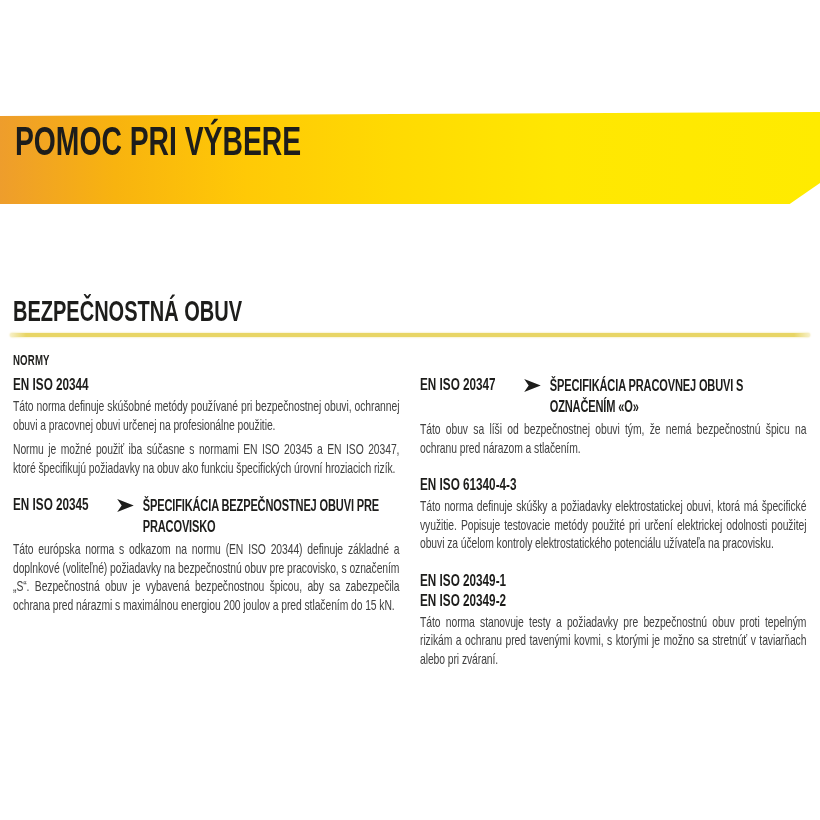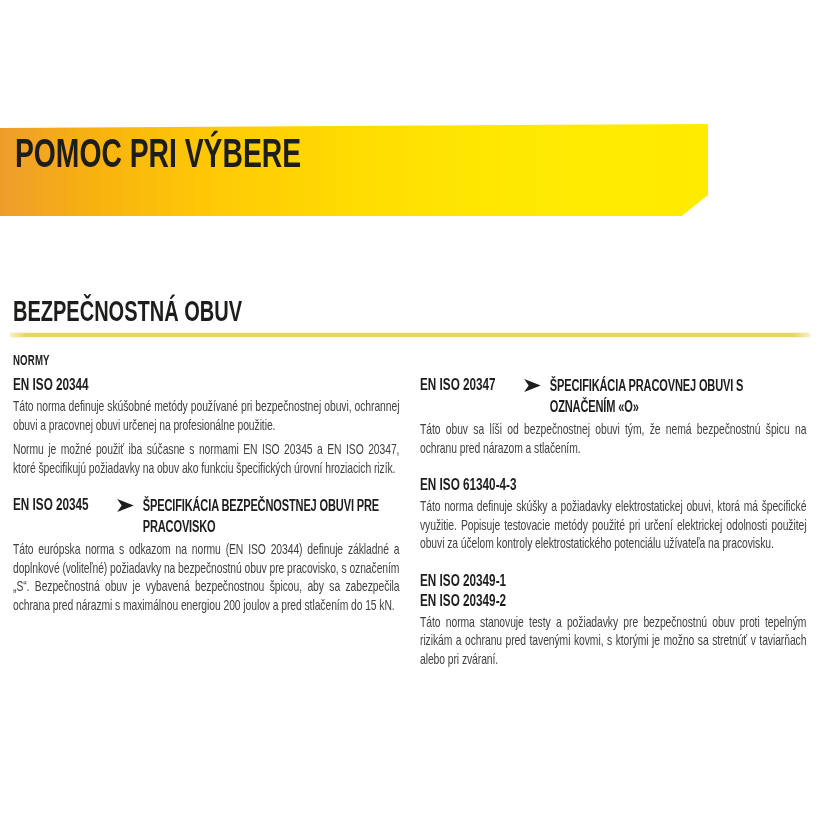--- a/index.html
+++ b/index.html
@@ -12,23 +12,23 @@
     position: relative;
     width: 820px;
     height: 820px;
     background: #ffffff;
     overflow: hidden;
   }
 
   
   .banner {
     position: absolute;
-    top: 124px;
+    top: 112px;
     left: 0;
-    width: 708px;
+    width: 820px;
     height: 92px;
     background: linear-gradient(90deg,
       #ee9d2c 0%, #f8b30f 14%, #ffc906 30%,
       #ffda02 48%, #ffe702 68%, #ffeb00 100%);
     clip-path: polygon(0 4px, 48% 2px, 100% 0, 100% 71px, 96.3% 100%, 0 100%);
   }
   .banner-title {
     display: inline-block;
     margin: 9px 0 0 15px;
     font-size: 41px;

